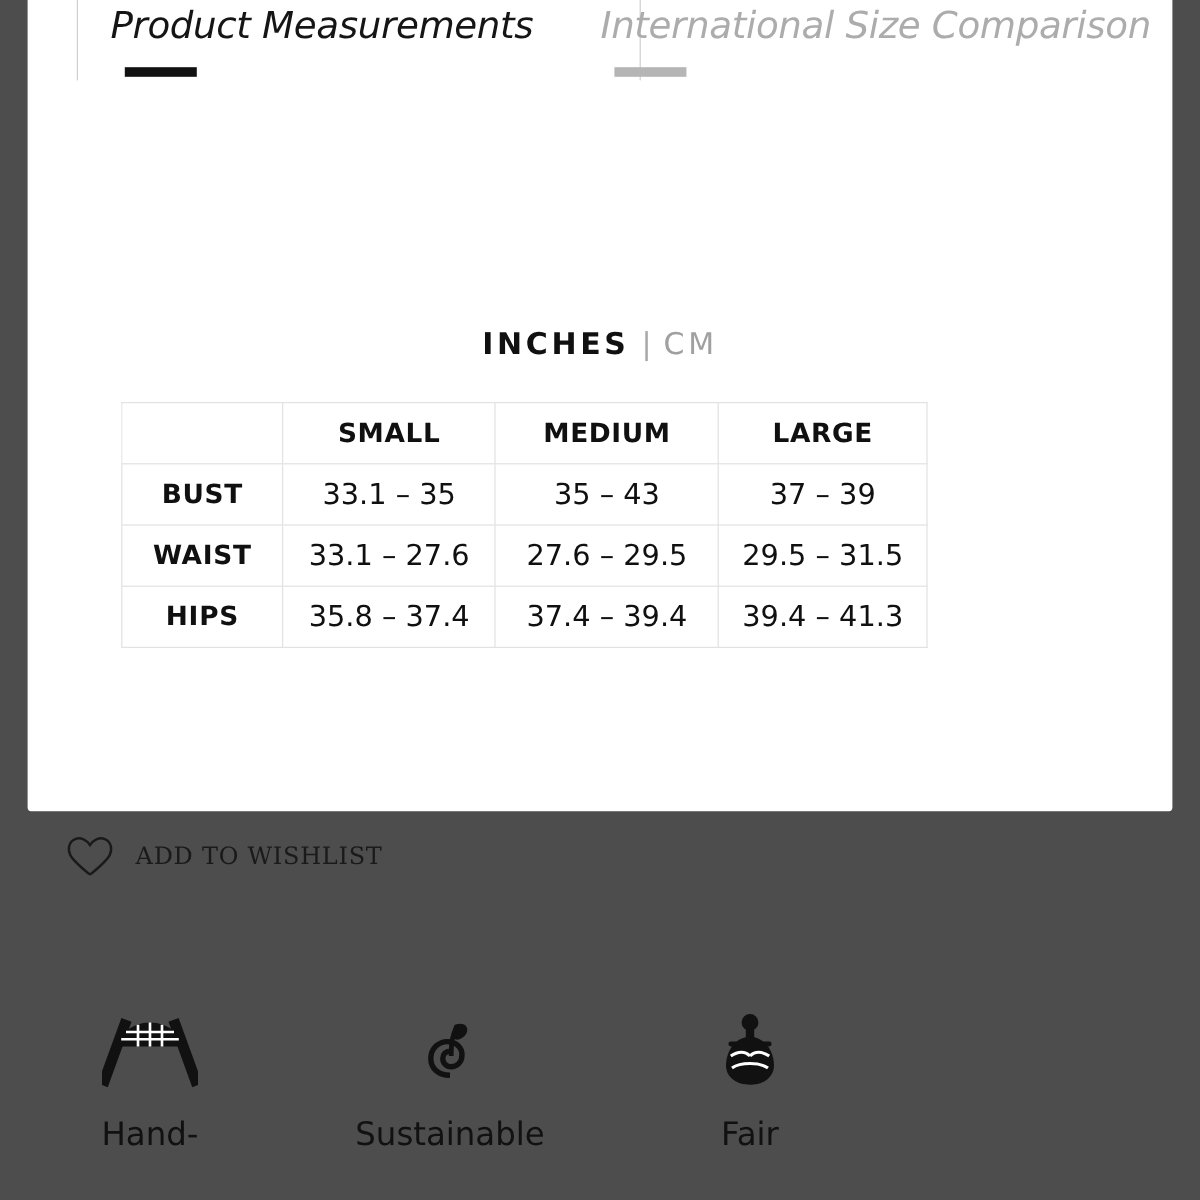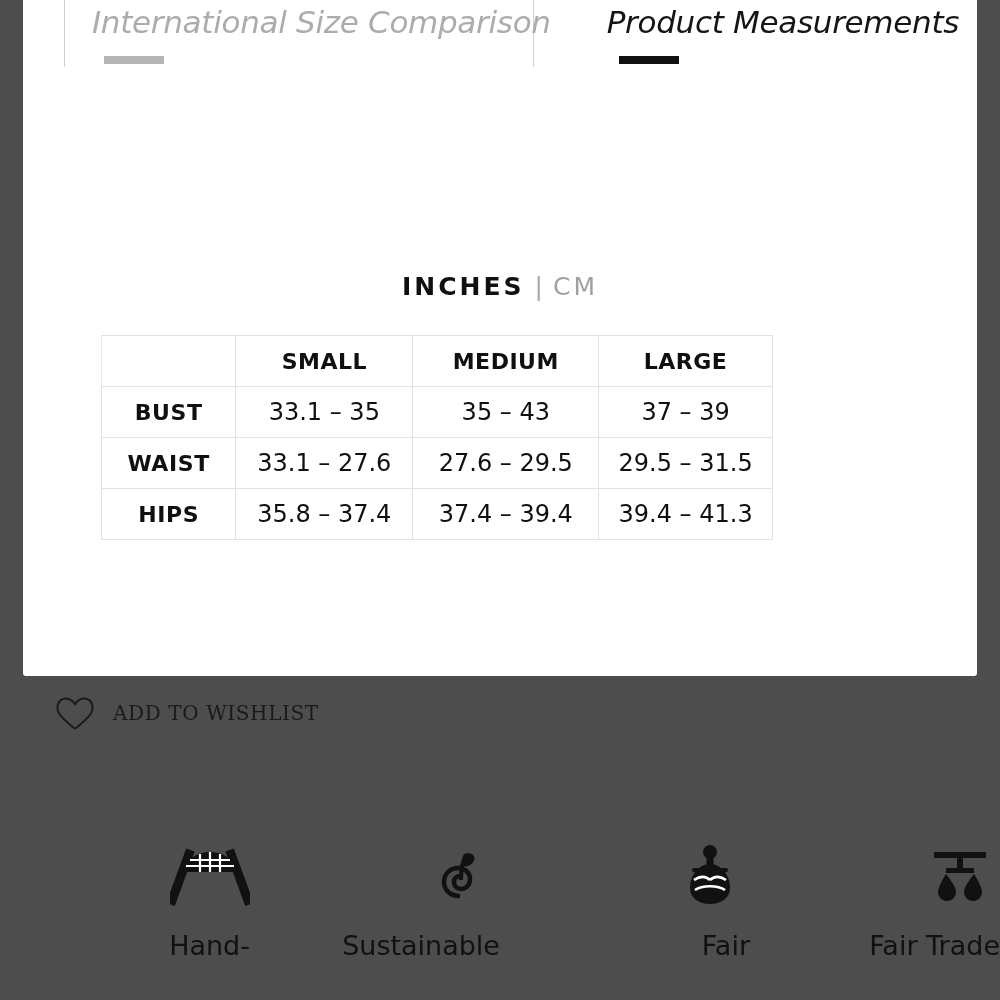--- a/index.html
+++ b/index.html
@@ -161,21 +161,21 @@
     position: absolute;
     left: 0;
     top: 840px;
     width: 1000px;
     display: flex;
   }
   .feature {
     width: 250px;
     display: flex;
     flex-direction: column;
-    align-items: flex-end;
+    align-items: center;
   }
   .feature .ficon {
     height: 72px;
     display: flex;
     align-items: flex-end;
     justify-content: center;
   }
   .feature .flabel {
     margin-top: 18px;
     font-family: "DejaVu Sans", sans-serif;
@@ -189,26 +189,26 @@
 </head>
 <body>
 
 <div id="size-modal">
   <div class="modal-inner">
 
     <div class="tab-divider divider-1"></div>
     <div class="tab-divider divider-2"></div>
 
     <div class="tab-row">
+      <div class="tab tab-active">
+        <div class="tab-label">Product Measurements</div>
+        <div class="tab-underline"></div>
+      </div>
       <div class="tab tab-inactive">
         <div class="tab-label">International Size Comparison</div>
-        <div class="tab-underline"></div>
-      </div>
-      <div class="tab tab-active">
-        <div class="tab-label">Product Measurements</div>
         <div class="tab-underline"></div>
       </div>
     </div>
 
     <div class="units-row">
       <span class="unit-active">INCHES</span><span class="unit-sep">|</span><span class="unit-inactive">CM</span>
     </div>
 
     <table class="size-table">
       <colgroup>
@@ -306,28 +306,14 @@
             <path d="M40 40 C44 36 50 36 56 40"></path>
             <path d="M25 50 C32 45 48 45 55 50"></path>
           </g>
           <rect x="22" y="28" width="36" height="4" rx="2"></rect>
         </g>
       </svg>
     </div>
     <div class="flabel">Fair</div>
   </div>
 
-  <div class="feature">
-    <div class="ficon">
-      <svg viewBox="0 0 80 72" width="80" height="72" aria-hidden="true">
-        <g fill="#111">
-          <rect x="14" y="12" width="52" height="6"></rect>
-          <rect x="37" y="12" width="6" height="20"></rect>
-          <rect x="26" y="28" width="28" height="5"></rect>
-          <path d="M26 34 C26 34 18 46 18 52 C18 57 22 61 27 61 C32 61 36 57 36 52 C36 46 26 34 26 34 Z"></path>
-          <path d="M54 34 C54 34 44 46 44 52 C44 57 48 61 53 61 C58 61 62 57 62 52 C62 46 54 34 54 34 Z"></path>
-        </g>
-      </svg>
-    </div>
-    <div class="flabel">Fair Trade</div>
-  </div>
 
 </div>
 
 </body></html>

